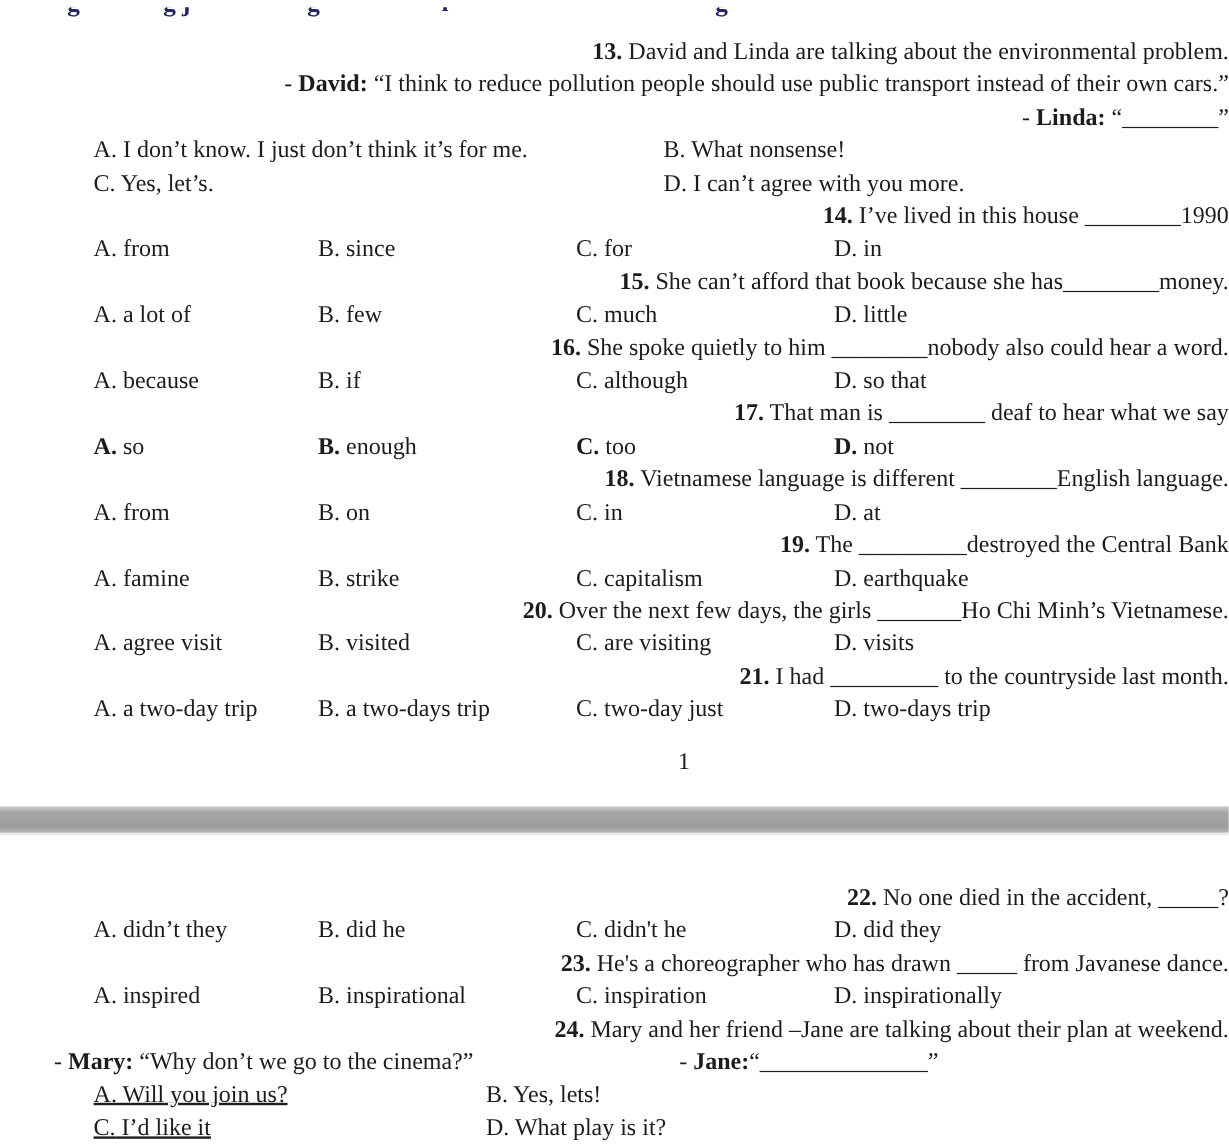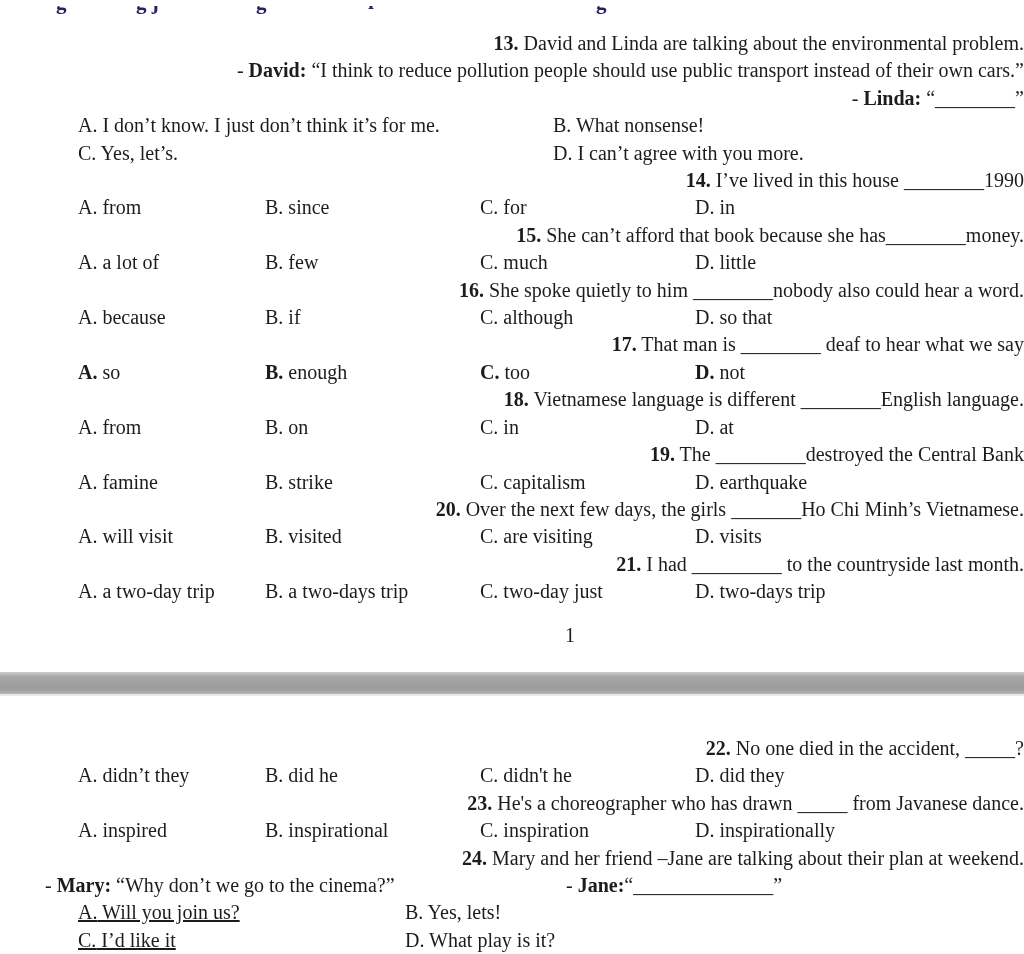--- a/index.html
+++ b/index.html
@@ -129,21 +129,21 @@
         <span class="c1"><span class="opt-letter">A.</span><span> famine</span></span>
         <span class="c2"><span class="opt-letter">B.</span><span> strike</span></span>
         <span class="c3"><span class="opt-letter">C.</span><span> capitalism</span></span>
         <span class="c4"><span class="opt-letter">D.</span><span> earthquake</span></span>
       </div>
     </div>
 
     <div>
       <div class="q-line"><b class="qnum">20.</b><span> Over the next few days, the girls _______Ho Chi Minh’s Vietnamese.</span></div>
       <div class="opts opts4">
-        <span class="c1"><span class="opt-letter">A.</span><span> will visit</span></span>
+        <span class="c1"><span class="opt-letter">A.</span><span> agree visit</span></span>
         <span class="c2"><span class="opt-letter">B.</span><span> visited</span></span>
         <span class="c3"><span class="opt-letter">C.</span><span> are visiting</span></span>
         <span class="c4"><span class="opt-letter">D.</span><span> visits</span></span>
       </div>
     </div>
 
     <div>
       <div class="q-line"><b class="qnum">21.</b><span> I had _________ to the countryside last month.</span></div>
       <div class="opts opts4">
         <span class="c1"><span class="opt-letter">A.</span><span> a two-day trip</span></span>

